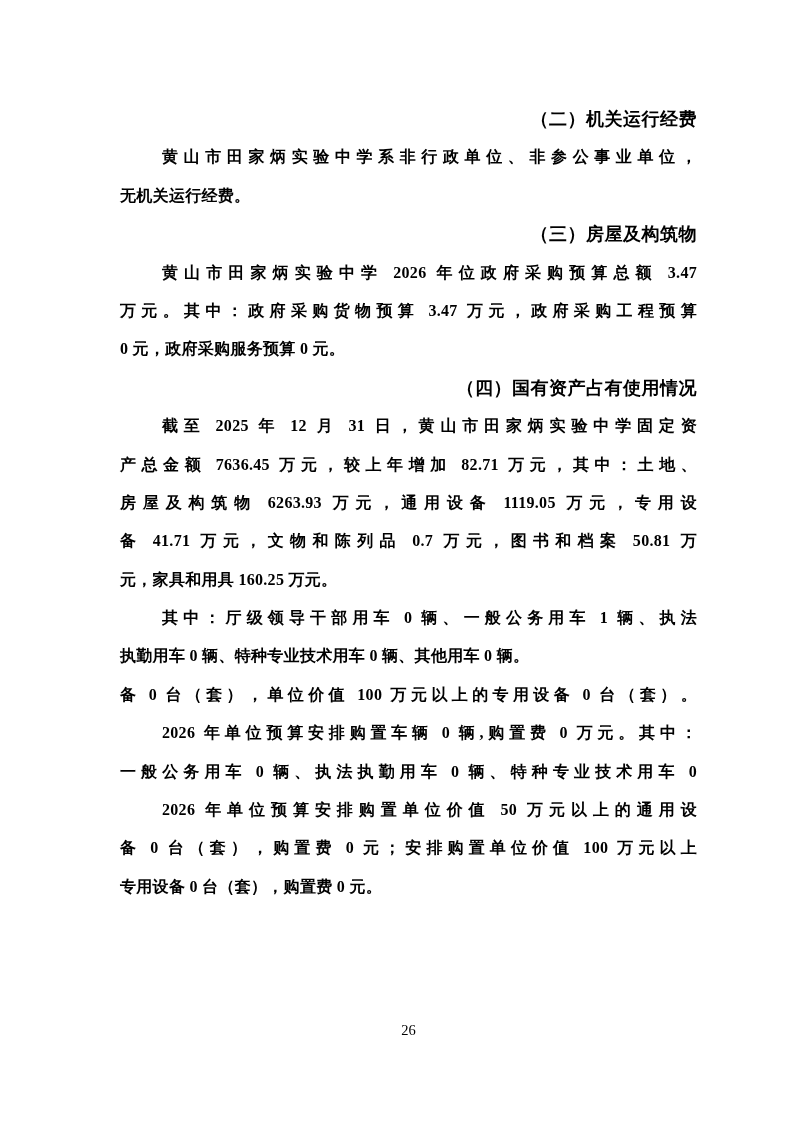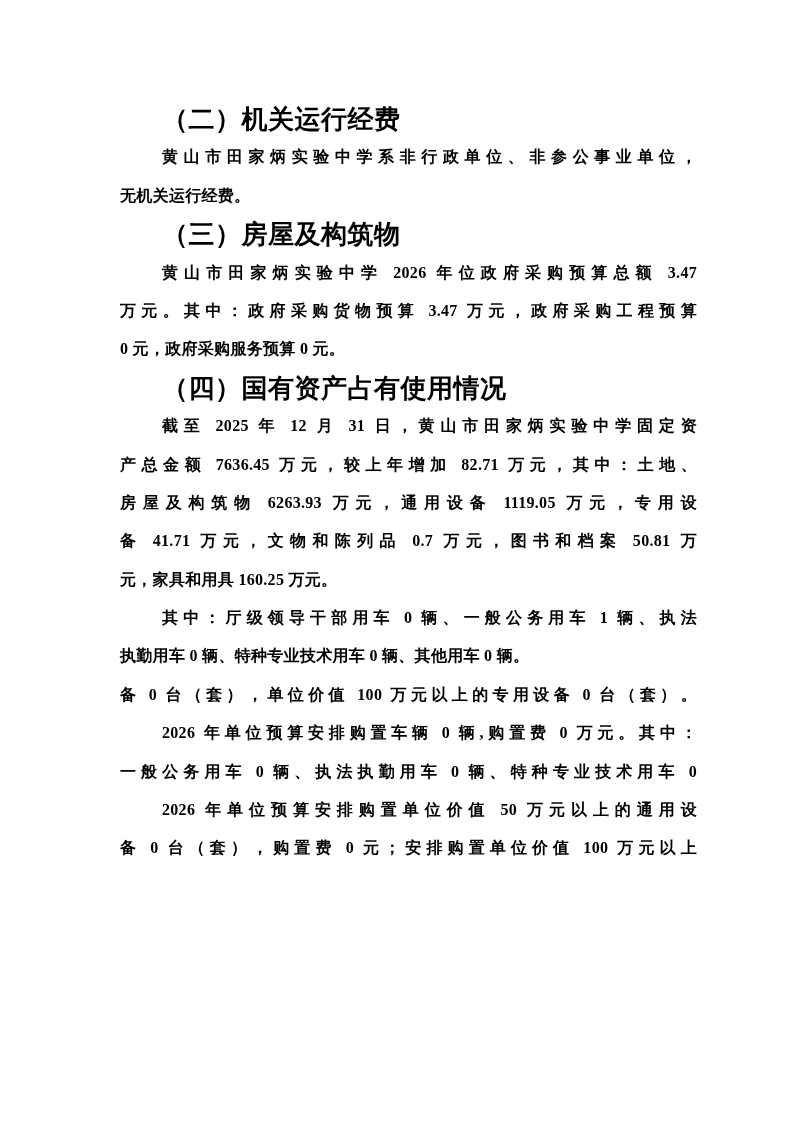--- a/index.html
+++ b/index.html
@@ -24,22 +24,23 @@
     font-size: 16px;
     white-space: normal;
     letter-spacing: 0.3px;
     font-weight: bold;
   }
   .indent { text-indent: 42px; }
   .j { text-align: justify; text-align-last: justify; }
   .heading {
     font-weight: bold;
     font-family: "Liberation Sans", "DejaVu Sans", sans-serif;
-    font-size: 26px;
+    font-size: 18px;
     letter-spacing: 0.5px;
+    text-align: right;
   }
   .pagenum {
     position: absolute;
     left: 120px;
     top: 1019px;
     width: 577px;
     height: 22px;
     line-height: 22px;
     text-align: center;
     font-size: 14.5px;
@@ -68,16 +69,18 @@
     <div class="line j">房屋及构筑物 6263.93 万元，通用设备 1119.05 万元，专用设</div>
     <div class="line j">备 41.71 万元，文物和陈列品 0.7 万元，图书和档案 50.81 万</div>
     <div class="line">元，家具和用具 160.25 万元。</div>
     <div class="line indent j">其中：厅级领导干部用车 0 辆、一般公务用车 1 辆、执法</div>
     <div class="line">执勤用车 0 辆、特种专业技术用车 0 辆、其他用车 0 辆。</div>
     <div class="line j">备 0 台（套），单位价值 100 万元以上的专用设备 0 台（套）。</div>
     <div class="line indent j">2026 年单位预算安排购置车辆 0 辆,购置费 0 万元。其中：</div>
     <div class="line j">一般公务用车 0 辆、执法执勤用车 0 辆、特种专业技术用车 0</div>
     <div class="line indent j">2026 年单位预算安排购置单位价值 50 万元以上的通用设</div>
     <div class="line j">备 0 台（套），购置费 0 元；安排购置单位价值 100 万元以上</div>
+    <div class="line">专用设备 0 台（套），购置费 0 元。</div>
 
   </div>
 
+  <div class="pagenum">26</div>
 </div>
 
 </body></html>

